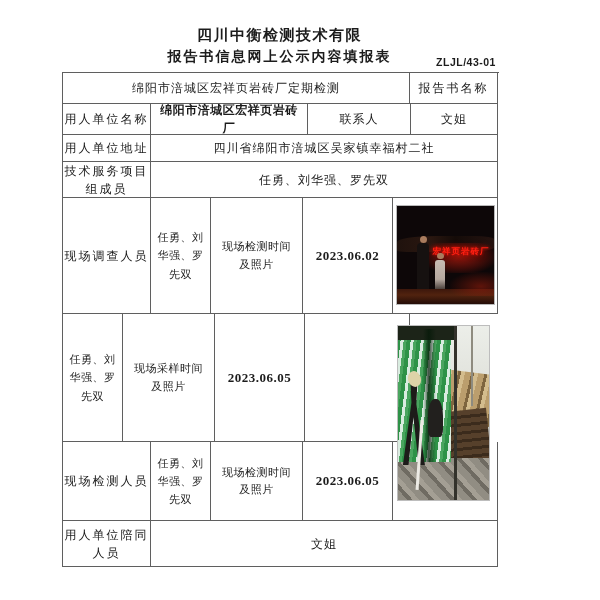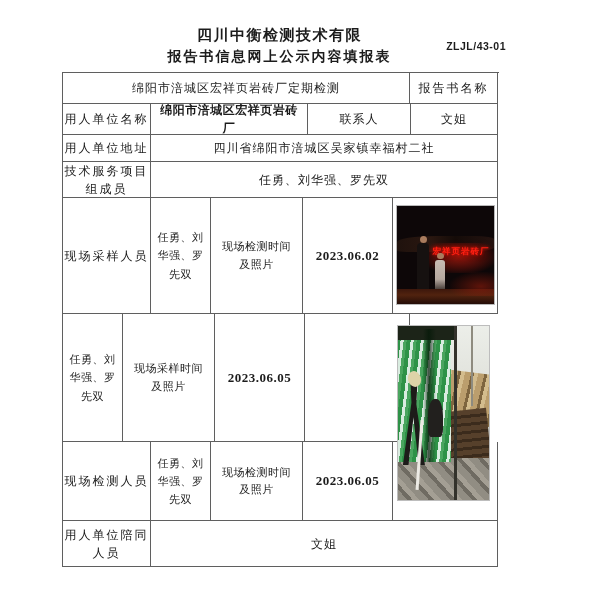--- a/index.html
+++ b/index.html
@@ -15,22 +15,22 @@
   }
   .hdr-line1{
     position:absolute;left:62px;top:24px;width:435px;
     text-align:center;font-size:15px;font-weight:700;letter-spacing:1.5px;line-height:1.4;
   }
   .hdr-line2{
     position:absolute;left:62px;top:47px;width:435px;
     text-align:center;font-size:14px;font-weight:700;letter-spacing:2px;line-height:1.3;
   }
   .doc-code{
-    position:absolute;left:426px;top:40px;width:80px;
-    font-size:10.5px;font-weight:700;letter-spacing:.5px;text-align:right;
+    position:absolute;left:426px;top:56px;width:80px;
+    font-size:10.5px;font-weight:700;letter-spacing:.5px;text-align:center;
   }
   
   .form-table{
     position:absolute;left:62px;top:72px;
     box-sizing:border-box;width:437px;
     border-top:1px solid var(--line);border-left:1px solid var(--line);
     background:#fff;
   }
   .row{display:flex;}
   .cell{
@@ -130,21 +130,21 @@
     <div class="cell lbl h3">用人单位地址</div>
     <div class="cell wide h3">四川省绵阳市涪城区吴家镇幸福村二社</div>
   </div>
 
   <div class="row">
     <div class="cell lbl h4">技术服务项目组成员</div>
     <div class="cell wide h4">任勇、刘华强、罗先双</div>
   </div>
 
   <div class="row">
-    <div class="cell lbl h5">现场采样人员</div>
+    <div class="cell lbl h5">现场调查人员</div>
     <div class="cell members h5">任勇、刘华强、罗先双</div>
     <div class="cell timecol h5">现场检测时间及照片</div>
     <div class="cell datecol h5">2023.06.02</div>
     <div class="cell photocol h5">
       <div class="photo1">
         <div class="p1-silhouette"></div>
         <div class="p1-glow"></div>
         <div class="p1-led">宏祥页岩砖厂</div>
         <div class="p1-person-tall"></div>
         <div class="p1-person-short"></div>

